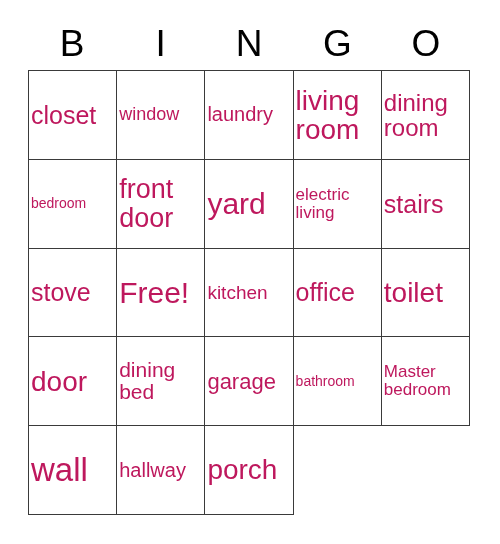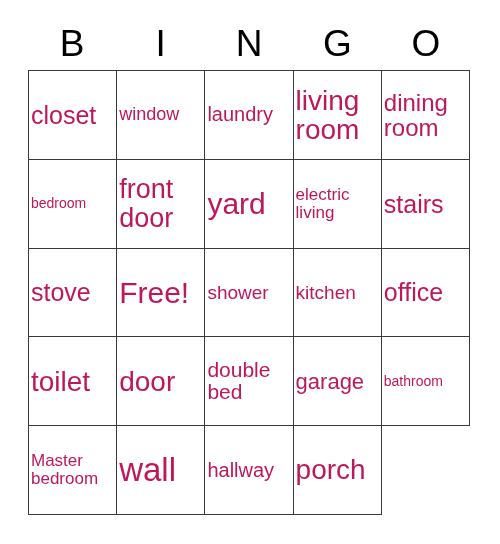--- a/index.html
+++ b/index.html
@@ -136,37 +136,34 @@
     <div class="cell">
         <span class="cell-text fs-lg2">stairs</span>
       </div>
     <div class="cell">
         <span class="cell-text fs-lg2">stove</span>
       </div>
     <div class="cell">
         <span class="cell-text fs-xxl">Free!</span>
       </div>
     <div class="cell">
-        <span class="cell-text fs-md">shower</span>
-      </div>
-    <div class="cell">
         <span class="cell-text fs-md">kitchen</span>
       </div>
 
     <div class="cell">
         <span class="cell-text fs-lg2">office</span>
       </div>
     <div class="cell">
         <span class="cell-text fs-xl2">toilet</span>
       </div>
     <div class="cell">
         <span class="cell-text fs-xl2">door</span>
       </div>
     <div class="cell">
-        <span class="cell-text fs-md3">double bed</span>
+        <span class="cell-text fs-md3">dining bed</span>
       </div>
     <div class="cell">
         <span class="cell-text fs-md4">garage</span>
       </div>
 
     <div class="cell">
         <span class="cell-text fs-xs">bathroom</span>
       </div>
     <div class="cell">
         <span class="cell-text fs-sm">Master bedroom</span>

